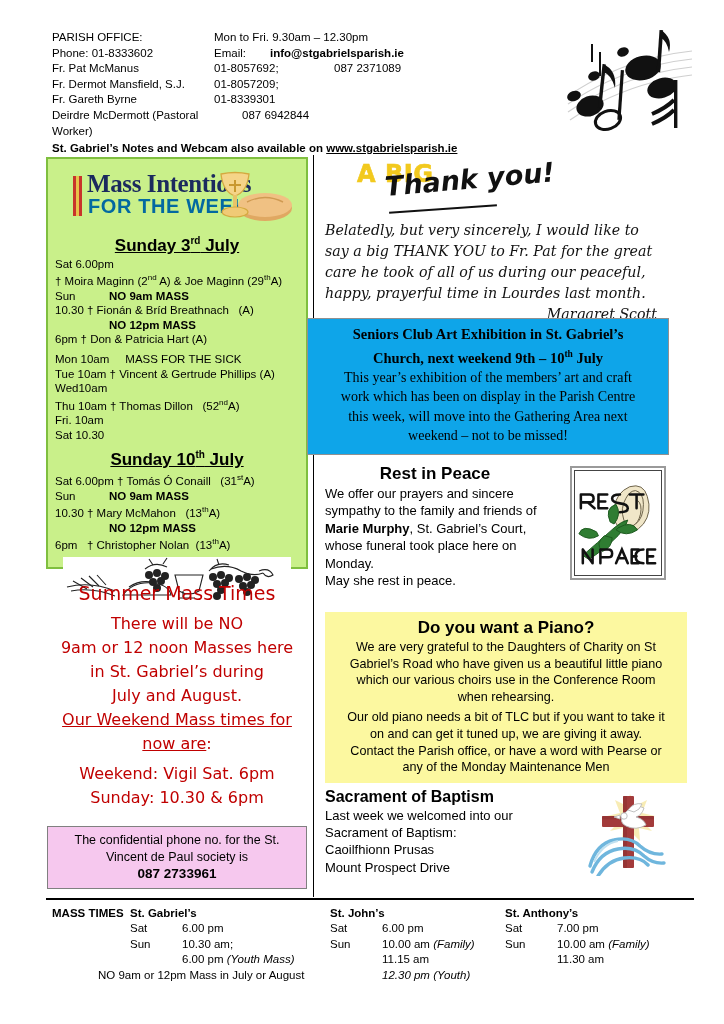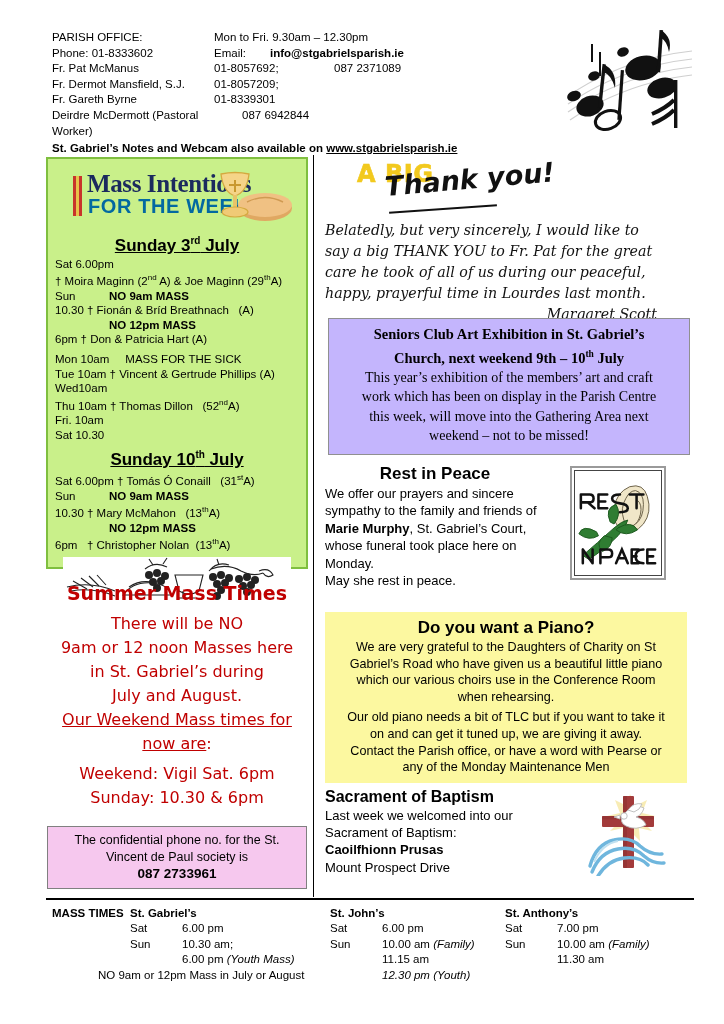--- a/index.html
+++ b/index.html
@@ -44,21 +44,21 @@
   .mi-line sup{font-size:8px;}
   .mi-line b{font-weight:bold;}
   .ind-b{display:inline-block;width:54px;}
   .gap{height:5px;}
 
   .euch-art{margin:4px auto 0;width:228px;height:48px;background:#fff;}
 
   
   .summer{position:absolute;left:44px;top:580px;width:266px;text-align:center;
           color:#c00000;font-family:"DejaVu Sans",sans-serif;}
-  .summer .title{font-size:19px;font-weight:bold;line-height:26px;}
+  .summer .title{font-size:19px;font-weight:normal;line-height:26px;}
   .summer .l{font-size:16px;line-height:24px;}
   .summer .u{text-decoration:underline;}
 
   
   .svp{position:absolute;left:47px;top:826px;width:260px;
        background:#f6c8ee;border:1px solid #808080;box-sizing:border-box;
        text-align:center;padding:5px 6px 6px;}
   .svp .l{font-size:12.5px;line-height:16.5px;}
   .svp .num{font-size:13.5px;font-weight:bold;line-height:17px;}
 
@@ -70,22 +70,22 @@
   .tyou{position:absolute;left:60px;top:11px;font-family:"DejaVu Sans",sans-serif;
         font-size:27px;font-style:italic;font-weight:bold;color:#111;
         transform:rotate(-5deg);transform-origin:left center;}
   .ty-underline{position:absolute;left:64px;top:48px;width:108px;height:2px;
         background:#111;transform:rotate(-4deg);}
   .thanks-body{position:absolute;left:0px;top:60px;width:358px;
         font-family:"DejaVu Serif",serif;font-style:italic;font-size:14.2px;
         line-height:21px;color:#111;}
   .thanks-sign{text-align:right;padding-right:26px;}
 
-  .seniors{position:absolute;left:328px;top:318px;width:362px;
-           background:#c4b5fd;border:1px solid #909090;box-sizing:border-box;
+  .seniors{position:absolute;left:307px;top:318px;width:362px;
+           background:#0ea5e9;border:1px solid #909090;box-sizing:border-box;
            padding:6px 8px 8px;text-align:center;font-family:"Liberation Serif",serif;}
   .seniors .h{font-size:14.5px;font-weight:bold;line-height:19.5px;}
   .seniors .h sup{font-size:9.5px;}
   .seniors .b{font-size:14px;line-height:19.5px;}
 
   .rip{position:absolute;left:325px;top:463px;width:362px;}
   .rip-txt{position:absolute;left:0;top:0;width:240px;}
   .rip-h{text-align:center;font-size:17px;font-weight:bold;line-height:22px;
          padding-right:20px;}
   .rip-b{font-size:13px;line-height:17.4px;}
@@ -96,21 +96,21 @@
 
   .piano{position:absolute;left:325px;top:612px;width:362px;background:#fcf8a0;
          box-sizing:border-box;padding:5px 6px 7px;text-align:center;}
   .piano .h{font-size:17px;font-weight:bold;line-height:22px;}
   .piano .b{font-size:12.6px;line-height:16.6px;}
   .piano .sp{height:4px;}
 
   .baptism{position:absolute;left:325px;top:786px;width:362px;}
   .bap-h{font-size:16px;font-weight:bold;line-height:21px;}
   .bap-b{font-size:13px;line-height:17.2px;}
-  .bap-b b{font-weight:bold;}
+  .bap-b b{font-weight:normal;}
   .bap-art{position:absolute;left:255px;top:2px;width:90px;height:88px;background:#fff;}
 
   
   .mtimes{position:absolute;left:52px;top:906px;width:648px;font-size:11.5px;
           line-height:15.4px;}
   .mt-grid{display:flex;}
   .mt-lbl{width:78px;flex:none;font-weight:bold;}
   .mt-col{flex:none;}
   .mt-col.c1{width:200px;}
   .mt-col.c2{width:175px;}

